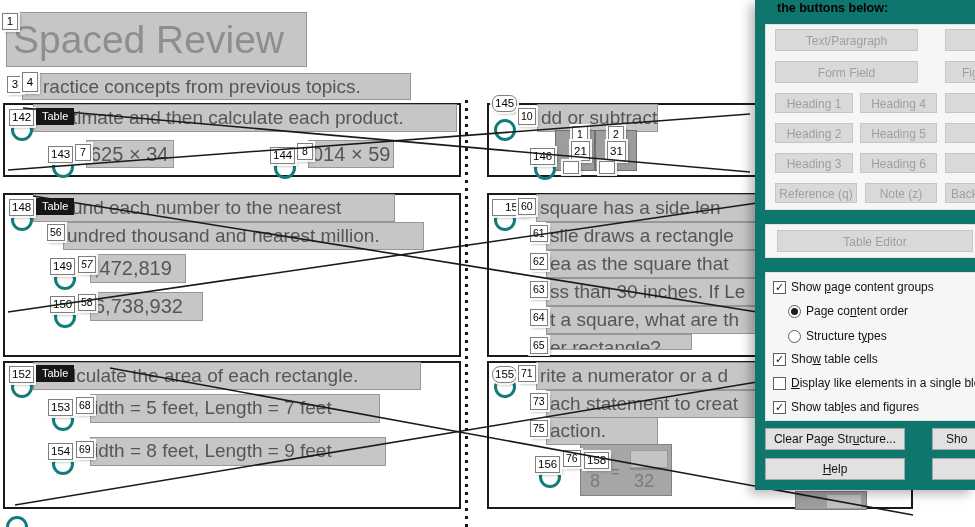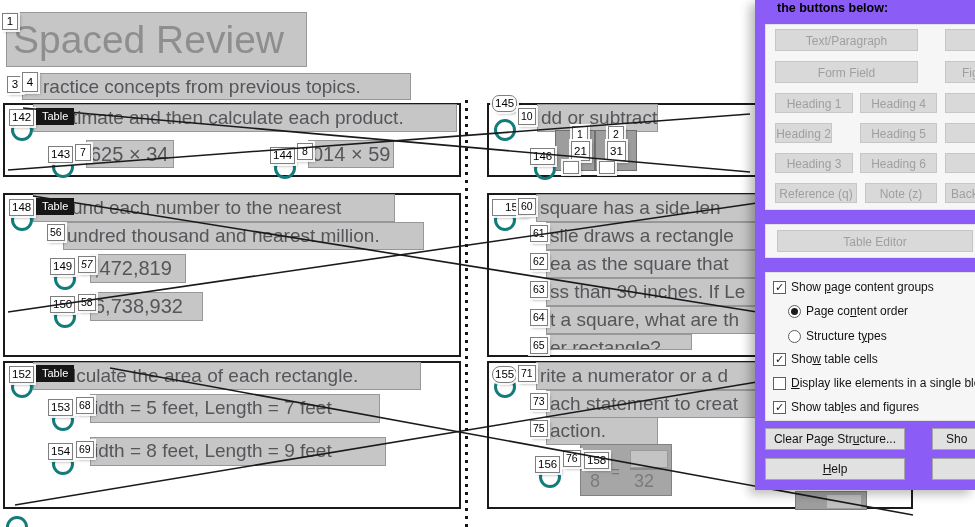--- a/index.html
+++ b/index.html
@@ -37,21 +37,21 @@
   .fracbar{position:absolute;height:2px;background:#8a8a8a;z-index:2;}
   .fractxt{position:absolute;color:#7b7b7b;font-size:18px;z-index:2;white-space:nowrap;}
 
   
   #divider{position:absolute;left:465px;top:100px;width:3px;height:427px;z-index:6;
            background:repeating-linear-gradient(to bottom,#141414 0 3px,transparent 3px 8px);}
 
   svg.lines{position:absolute;left:0;top:0;z-index:6;pointer-events:none;}
 
   
-  #panel{position:absolute;left:755px;top:0;width:220px;height:490px;background:#8b5cf6;
+  #panel{position:absolute;left:755px;top:0;width:220px;height:490px;background:#0f766e;
          z-index:10;box-shadow:-5px 4px 10px rgba(0,0,0,.28);font-size:12px;color:#111;}
   #panel .group{position:absolute;background:#f6f6f6;border:1px solid #e2e2e2;box-sizing:border-box;}
   .pbtn{position:absolute;background:#d9d9d9;border:1px solid #c6c6c6;color:#9f9f9f;
         font-size:12px;text-align:center;box-sizing:border-box;overflow:hidden;white-space:nowrap;}
   .ebtn{position:absolute;background:#e1e1e1;border:1px solid #a7a7a7;color:#121212;
         font-size:12px;text-align:center;box-sizing:border-box;overflow:hidden;white-space:nowrap;}
   .lrow{position:absolute;white-space:nowrap;color:#121212;}
   .u{text-decoration:underline;}
   .cbox{position:absolute;width:13px;height:13px;background:#fff;border:1px solid #5f5f5f;
         box-sizing:border-box;font-size:11px;line-height:11px;text-align:center;color:#1c1c1c;}
@@ -203,21 +203,21 @@
     <div class="pbtn" style="left:20px;top:29px;width:143px;height:22px;line-height:22px;">Text/Paragraph</div>
     <div class="pbtn" style="left:190px;top:29px;width:60px;height:22px;line-height:22px;"></div>
 
     <div class="pbtn" style="left:20px;top:61px;width:143px;height:22px;line-height:22px;">Form Field</div>
     <div class="pbtn" style="left:190px;top:61px;width:60px;height:22px;line-height:22px;text-align:left;padding-left:16px;">Fig</div>
 
     <div class="pbtn" style="left:20px;top:93px;width:78px;height:20px;line-height:20px;">Heading 1</div>
     <div class="pbtn" style="left:105px;top:93px;width:77px;height:20px;line-height:20px;">Heading 4</div>
     <div class="pbtn" style="left:190px;top:93px;width:60px;height:20px;"></div>
 
-    <div class="pbtn" style="left:20px;top:123px;width:57px;height:20px;line-height:20px;">Heading 2</div>
+    <div class="pbtn" style="left:20px;top:123px;width:78px;height:20px;line-height:20px;">Heading 2</div>
     <div class="pbtn" style="left:105px;top:123px;width:77px;height:20px;line-height:20px;">Heading 5</div>
     <div class="pbtn" style="left:190px;top:123px;width:60px;height:20px;"></div>
 
     <div class="pbtn" style="left:20px;top:153px;width:78px;height:20px;line-height:20px;">Heading 3</div>
     <div class="pbtn" style="left:105px;top:153px;width:77px;height:20px;line-height:20px;">Heading 6</div>
     <div class="pbtn" style="left:190px;top:153px;width:60px;height:20px;"></div>
 
     <div class="pbtn" style="left:20px;top:183px;width:82px;height:20px;line-height:20px;">Reference (q)</div>
     <div class="pbtn" style="left:110px;top:183px;width:72px;height:20px;line-height:20px;">Note (z)</div>
     <div class="pbtn" style="left:190px;top:183px;width:60px;height:20px;line-height:20px;text-align:left;padding-left:5px;">Back</div>

